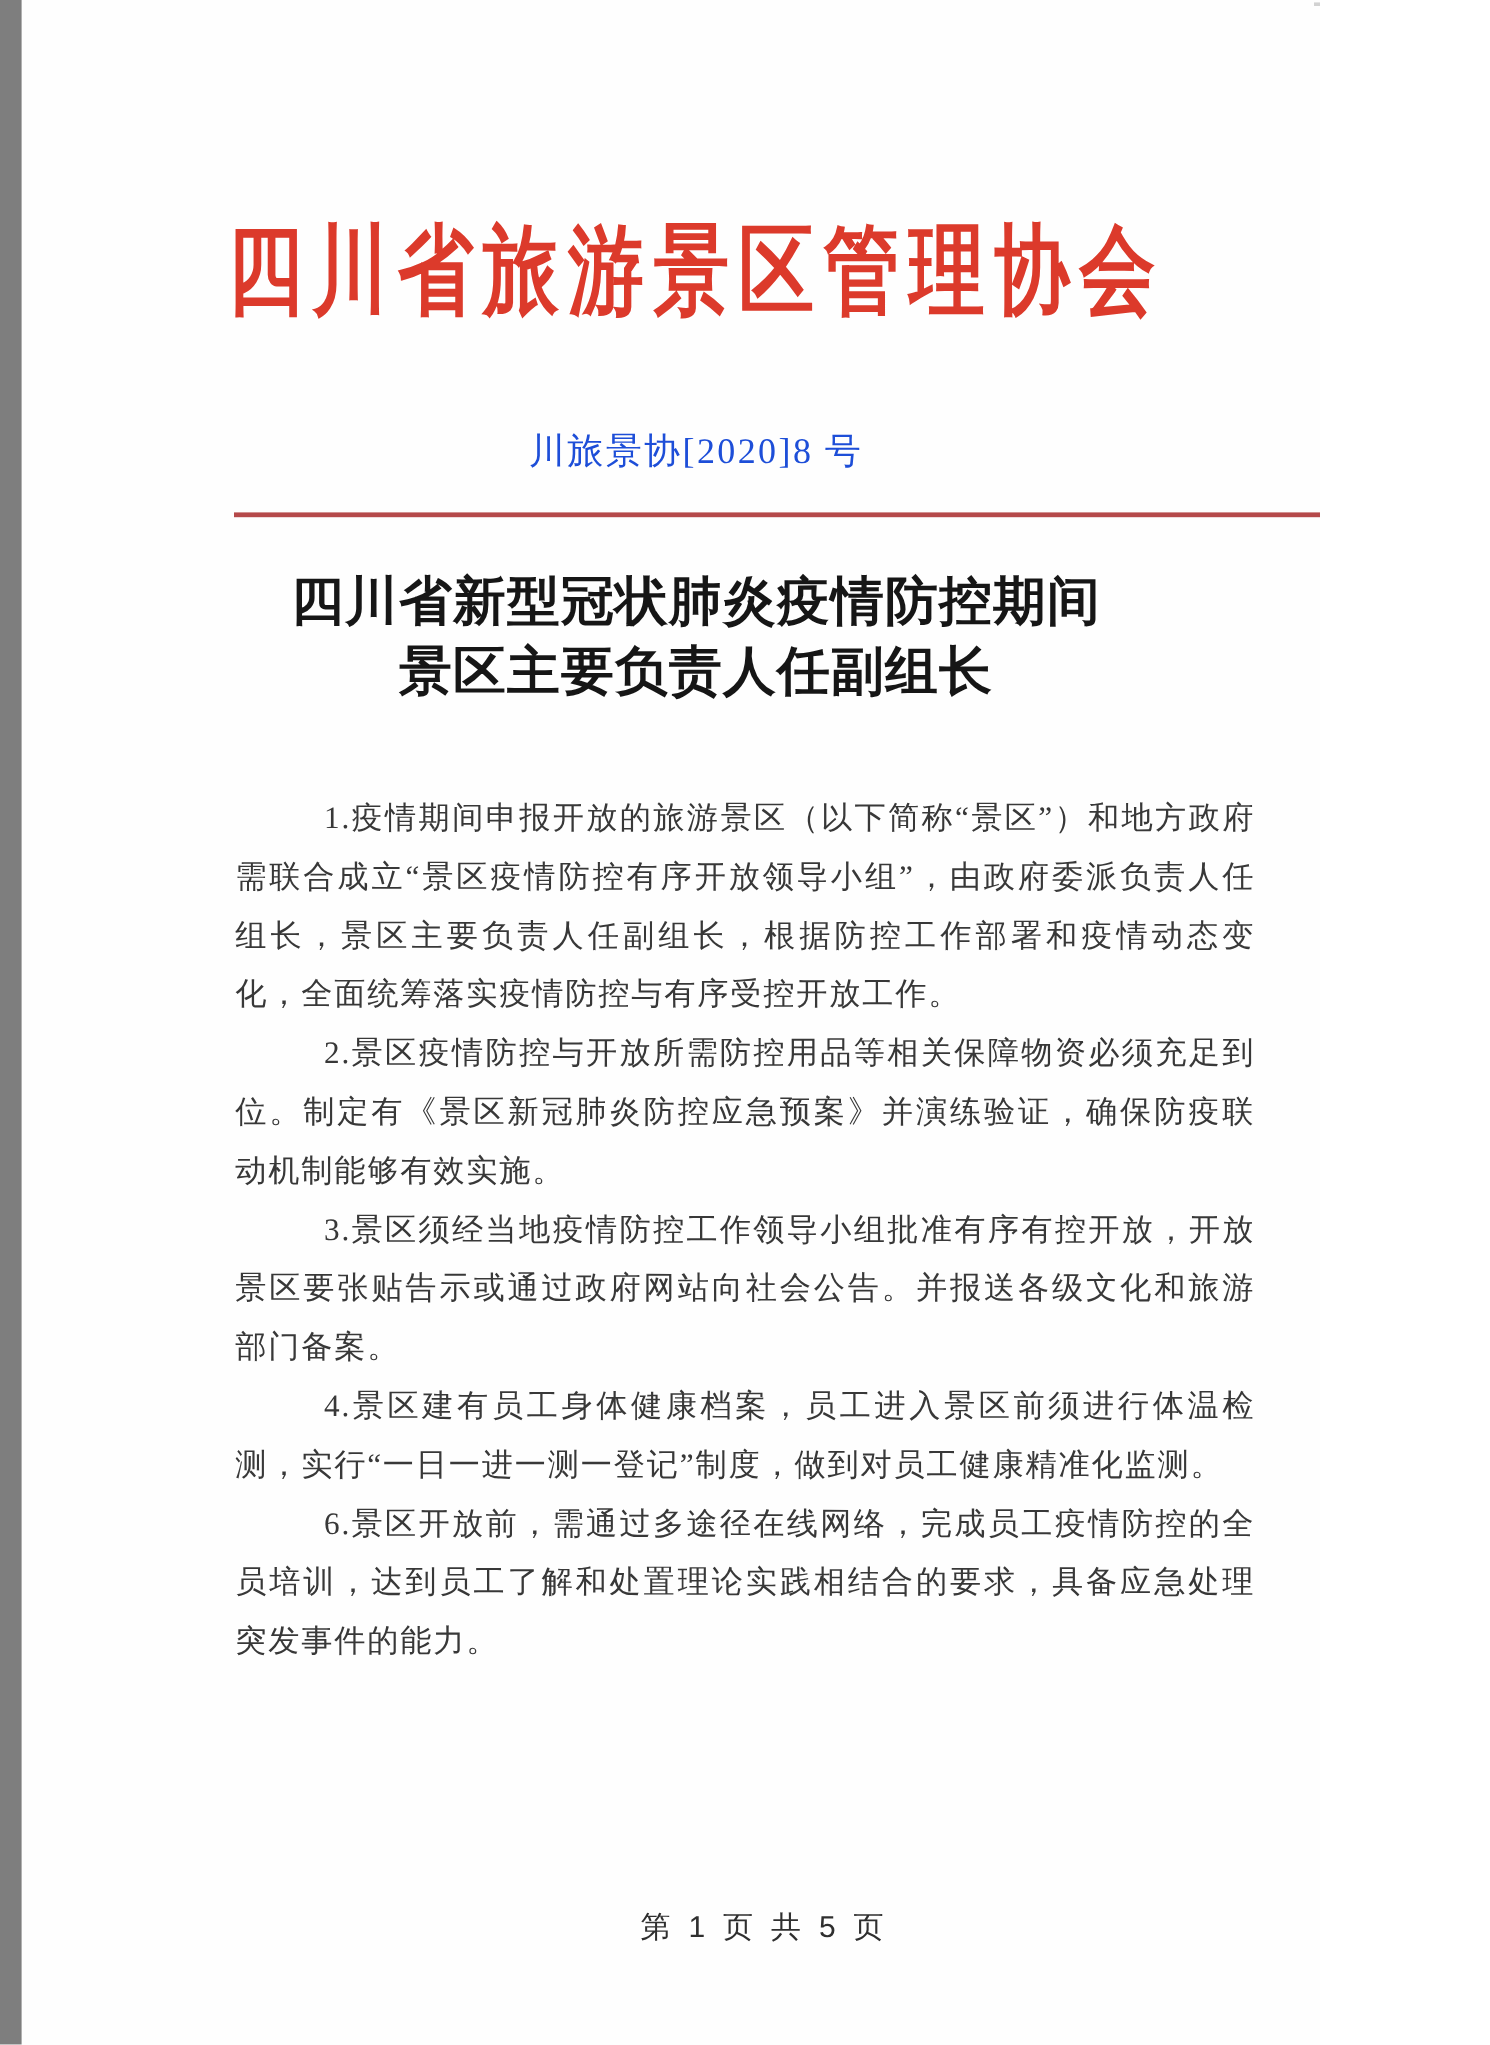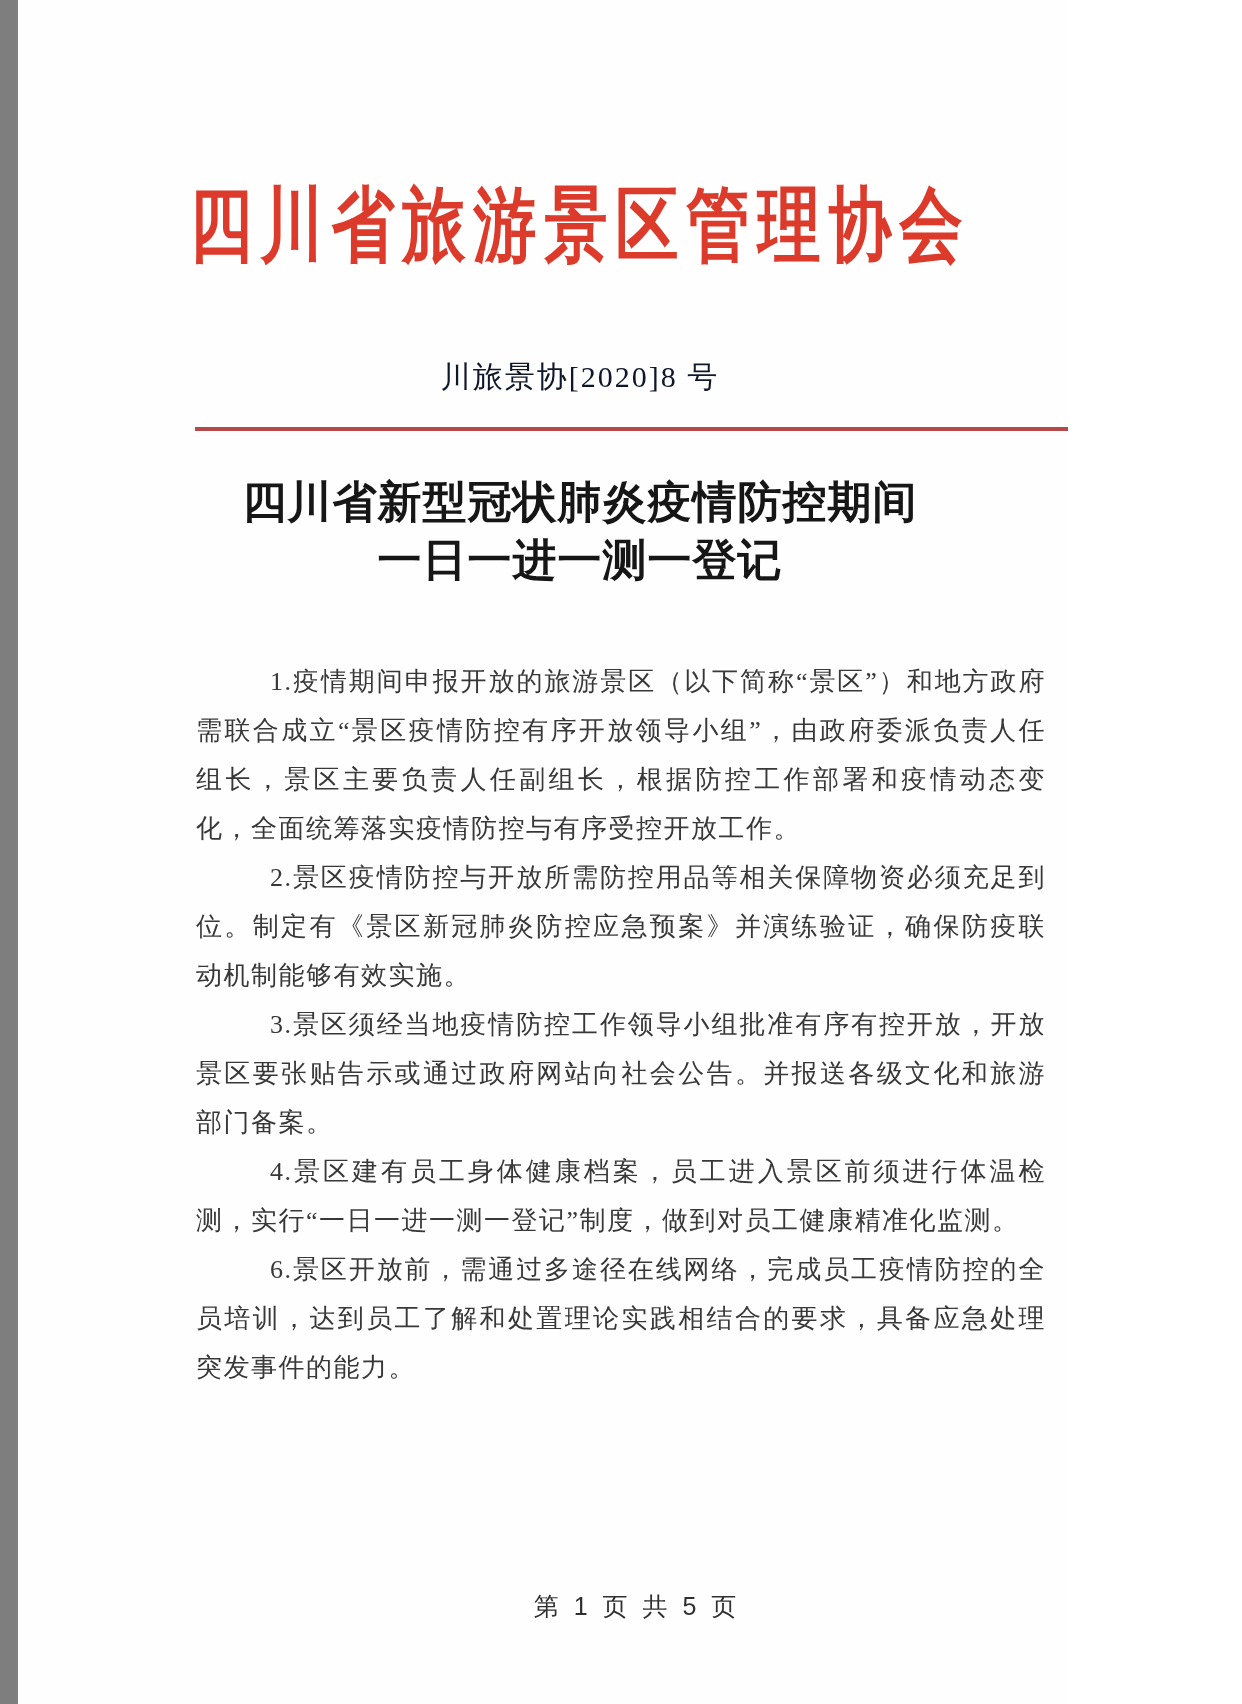--- a/index.html
+++ b/index.html
@@ -7,20 +7,21 @@
     padding: 0;
     background: #ffffff;
   }
   .page {
     position: relative;
     width: 1068px;
     height: 1704px;
     background: #fefefe;
     overflow: hidden;
     font-family: "Liberation Serif", "DejaVu Serif", serif;
+    padding-left: 32px;
   }
   
   .edge-left {
     position: absolute;
     left: 0; top: 0;
     width: 18px; height: 1704px;
     background: #7e7e7e;
   }
   .edge-right {
     position: absolute;
@@ -54,21 +55,21 @@
   .org-title .stretch {
     display: inline-block;
     transform: scaleY(1.3);
     transform-origin: center;
   }
   .doc-number {
     top: 358px;
     line-height: 38px;
     font-size: 30px;
     letter-spacing: 2px;
-    color: #0f172a;
+    color: #1d4ed8;
     font-family: "Liberation Serif", "DejaVu Serif", serif;
   }
   .red-rule {
     position: absolute;
     left: 195px;
     top: 427px;
     width: 908px;
     height: 4px;
     background: #b5494a;
   }
@@ -133,21 +134,21 @@
   <div class="center-col org-title">
     <span class="stretch">四川省旅游景区管理协会</span>
   </div>
 
   <div class="center-col doc-number">川旅景协[2020]8 号</div>
 
   <div class="red-rule"></div>
 
   <div class="center-col doc-title">
     <div>四川省新型冠状肺炎疫情防控期间</div>
-    <div>一日一进一测一登记</div>
+    <div>景区主要负责人任副组长</div>
   </div>
 
   <div class="body-block">
     <p class="para">1.疫情期间申报开放的旅游景区（以下简称“景区”）和地方政府需联合成立“景区疫情防控有序开放领导小组”，由政府委派负责人任组长，景区主要负责人任副组长，根据防控工作部署和疫情动态变化，全面统筹落实疫情防控与有序受控开放工作。</p>
     <p class="para">2.景区疫情防控与开放所需防控用品等相关保障物资必须充足到位。制定有《景区新冠肺炎防控应急预案》并演练验证，确保防疫联动机制能够有效实施。</p>
     <p class="para">3.景区须经当地疫情防控工作领导小组批准有序有控开放，开放景区要张贴告示或通过政府网站向社会公告。并报送各级文化和旅游部门备案。</p>
     <p class="para">4.景区建有员工身体健康档案，员工进入景区前须进行体温检测，实行“一日一进一测一登记”制度，做到对员工健康精准化监测。</p>
     <p class="para">6.景区开放前，需通过多途径在线网络，完成员工疫情防控的全员培训，达到员工了解和处置理论实践相结合的要求，具备应急处理突发事件的能力。</p>
   </div>
 

